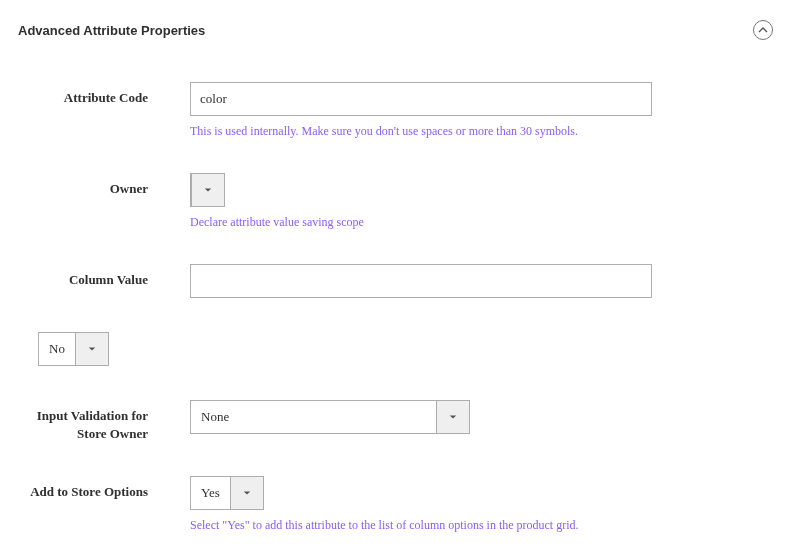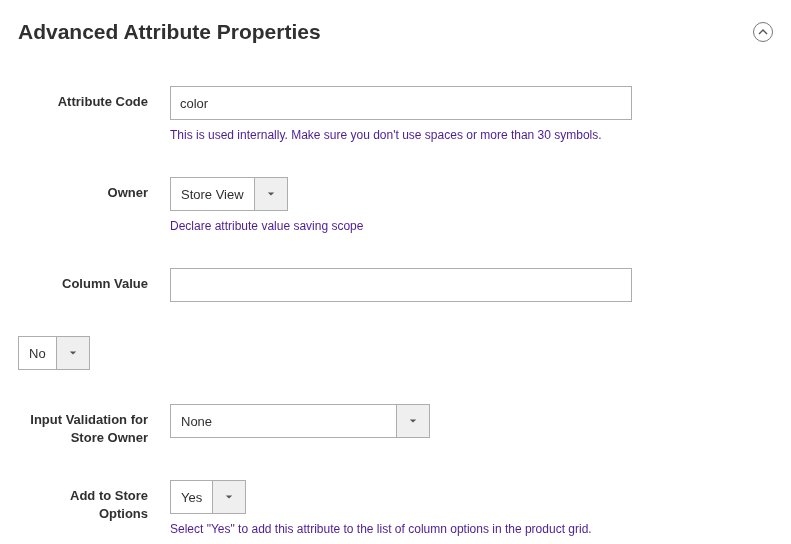--- a/index.html
+++ b/index.html
@@ -11,80 +11,82 @@
     width: 791px;
     font-size: 13px;
   }
   .section-header {
     display: flex;
     align-items: center;
     justify-content: space-between;
     margin-bottom: 42px;
   }
   .section-title {
-    font-size: 21px;
+    font-size: 13px;
     font-weight: 600;
     color: #303030;
   }
   .collapse-btn {
     width: 20px;
     height: 20px;
     border: 1px solid #777;
     border-radius: 50%;
     display: flex;
     align-items: center;
     justify-content: center;
     cursor: pointer;
     color: #555;
   }
   .collapse-btn svg { width: 10px; height: 10px; display:block; }
   .form-row {
     display: flex;
     align-items: flex-start;
     margin-bottom: 34px;
+    font-family: Liberation Serif, serif;
   }
   .form-row:last-child { margin-bottom: 0; }
   .label-col {
     width: 152px;
     text-align: right;
     padding-right: 22px;
     padding-top: 7px;
     font-size: 13px;
     font-weight: 600;
     color: #303030;
     line-height: 1.35;
     flex-shrink: 0;
   }
   .field-col {
     flex: 1;
     max-width: 462px;
+    margin-left: 20px;
   }
   .text-input {
     width: 100%;
     height: 34px;
     border: 1px solid #adadad;
     padding: 0 9px;
     font-size: 13px;
     color: #303030;
     font-family: inherit;
     background: #fff;
   }
   .note {
     font-size: 12px;
-    color: #4c1d95;
+    color: #8b5cf6;
     margin-top: 7px;
     line-height: 1.35;
   }
   .select-wrap {
     display: inline-flex;
     border: 1px solid #adadad;
     height: 34px;
     background: #fff;
   }
-  .select-wrap.wide { width: 260px; }
+  .select-wrap.wide { width: 280px; }
   .select-value {
     display: flex;
     align-items: center;
     padding: 0 10px;
     font-size: 13px;
     color: #303030;
     flex: 1;
     white-space: nowrap;
   }
   .select-arrow {
@@ -117,21 +119,20 @@
   <div class="field-col">
     <input type="text" class="text-input" value="color" style="">
     <div class="note">This is used internally. Make sure you don't use spaces or more than 30 symbols.</div>
   </div>
 </div>
 
 <div class="form-row">
   <div class="label-col">Owner</div>
   <div class="field-col">
     <div class="select-wrap">
-      <div class="select-value">Store View</div>
       <div class="select-arrow">
         <span>
             <svg viewBox="0 0 10 10">
               <path d="M1 3 L5 7 L9 3 Z"></path>
             </svg>
           </span>
       </div>
     </div>
     <div class="note">Declare attribute value saving scope</div>
   </div>

